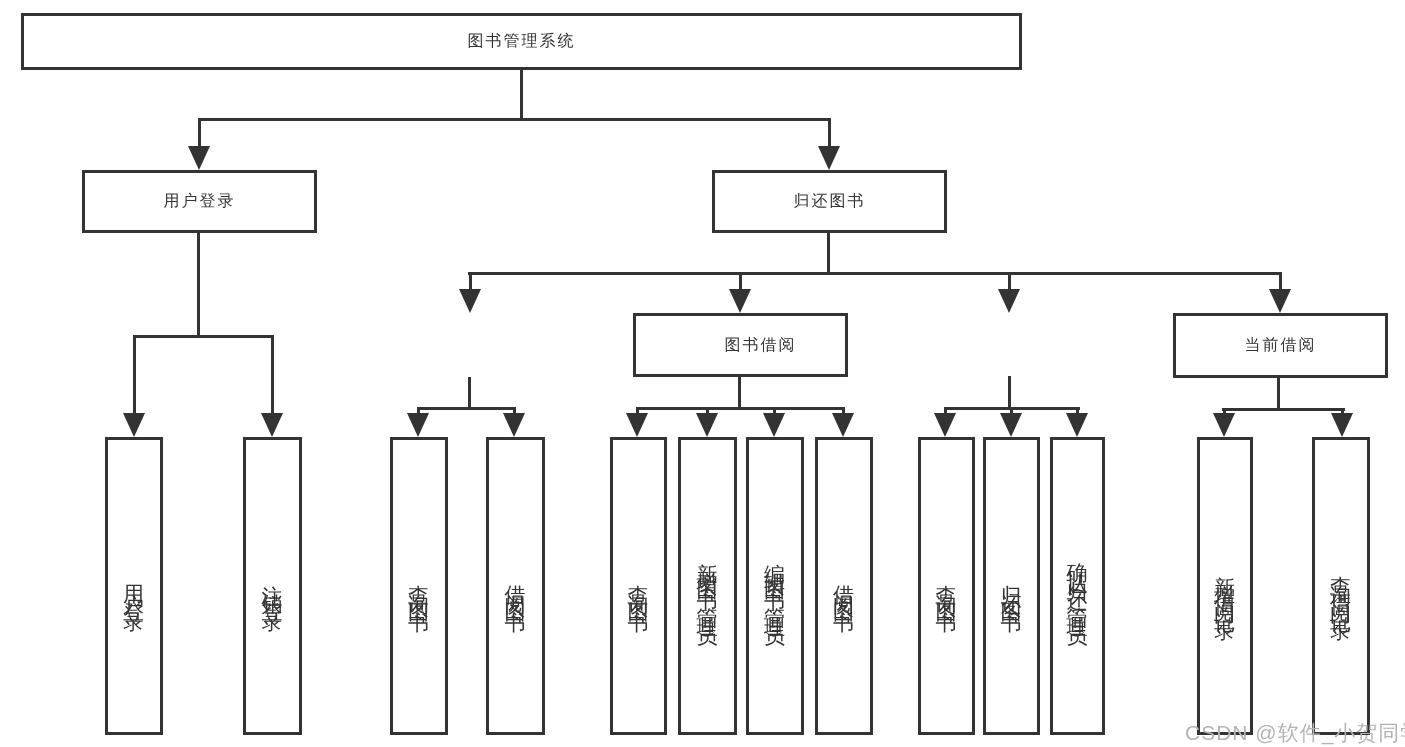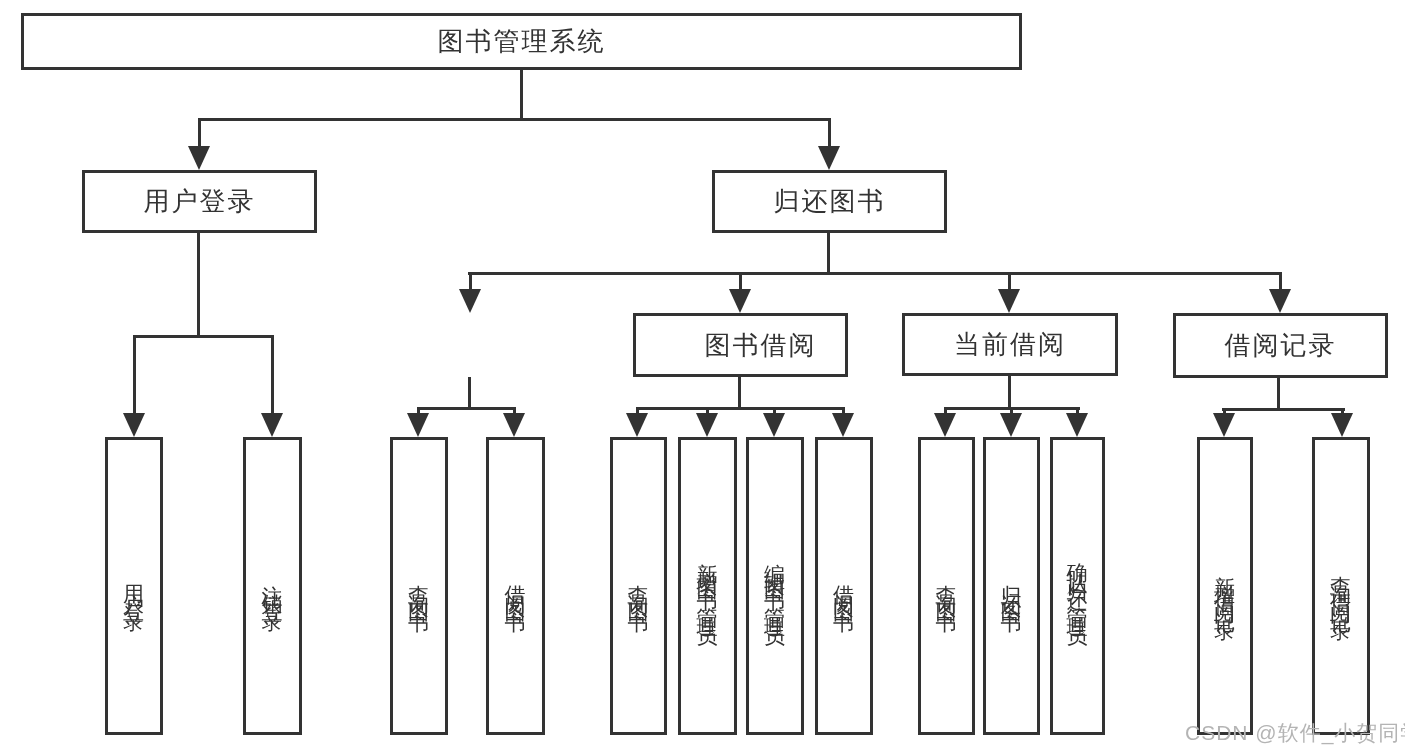--- a/index.html
+++ b/index.html
@@ -17,21 +17,21 @@
   }
   .box{
     position:absolute;
     box-sizing:border-box;
     border:3px solid var(--line);
     background:#ffffff;
     display:flex;align-items:center;justify-content:center;
     color:var(--text);
   }
   .box.h{
-    font-size:26px;
+    font-size:16px;
     letter-spacing:2px;
     white-space:nowrap;
   }
   .box.v{
     font-size:21px;
     writing-mode:vertical-rl;
     text-orientation:mixed;
     letter-spacing:9px;
     line-height:1;
   }
@@ -96,25 +96,22 @@
     <div class="arrow" style="left:729px;top:289px;"></div>
     <div class="vline" style="left:1008px;top:274px;height:19px;"></div>
     <div class="arrow" style="left:998px;top:289px;"></div>
     <div class="vline" style="left:1279px;top:274px;height:19px;"></div>
     <div class="arrow" style="left:1269px;top:289px;"></div>
   </div>
 
   <div class="box h" style="left:633px;top:313px;width:215px;height:64px;padding-left:40px;">
     <span>图书借阅</span>
   </div>
-  <div class="box h" style="left:902px;top:313px;width:216px;height:63px;">
+  <div class="box h" style="left:1173px;top:313px;width:215px;height:65px;">
     <span>当前借阅</span>
-  </div>
-  <div class="box h" style="left:1173px;top:313px;width:215px;height:65px;">
-    <span>借阅记录</span>
   </div>
 
   <div>
     <div class="vline" style="left:468px;top:377px;height:33px;"></div>
     <div class="hline" style="left:417px;top:407px;width:99px;"></div>
     <div class="vline" style="left:417px;top:409px;height:8px;"></div>
     <div class="arrow" style="left:407px;top:413px;"></div>
     <div class="vline" style="left:513px;top:409px;height:8px;"></div>
     <div class="arrow" style="left:503px;top:413px;"></div>
   </div>

